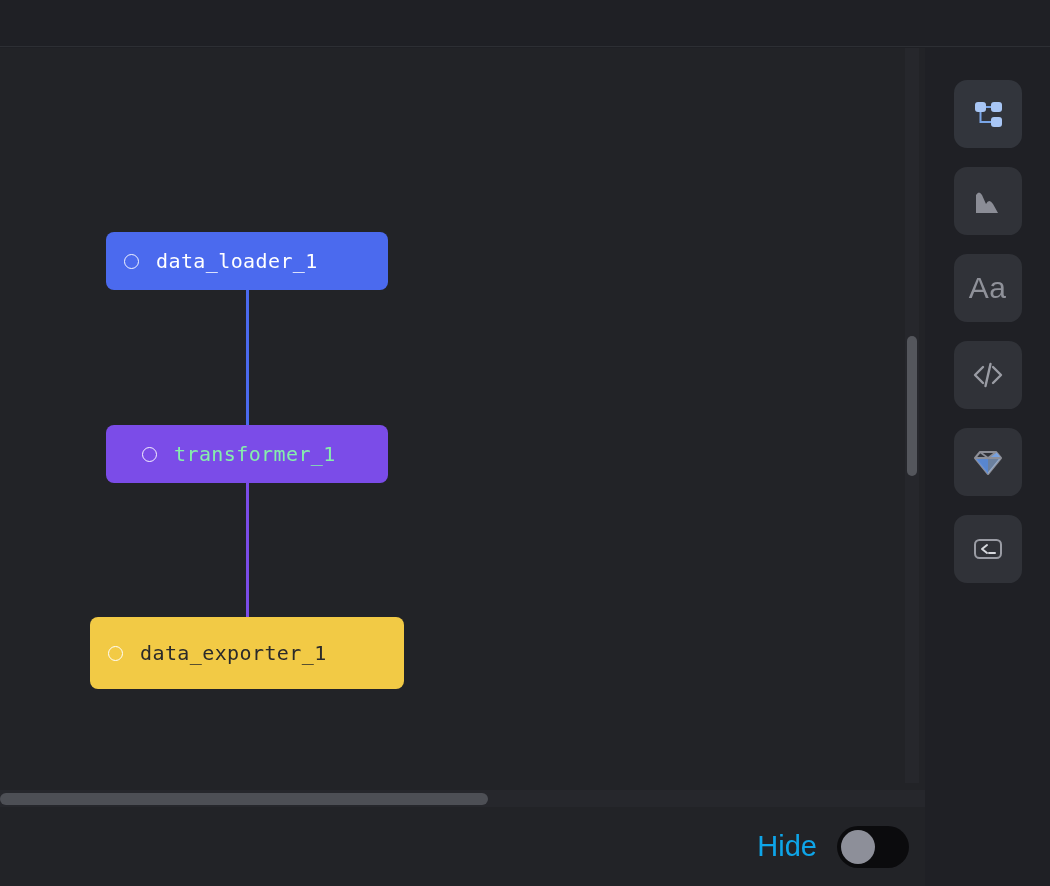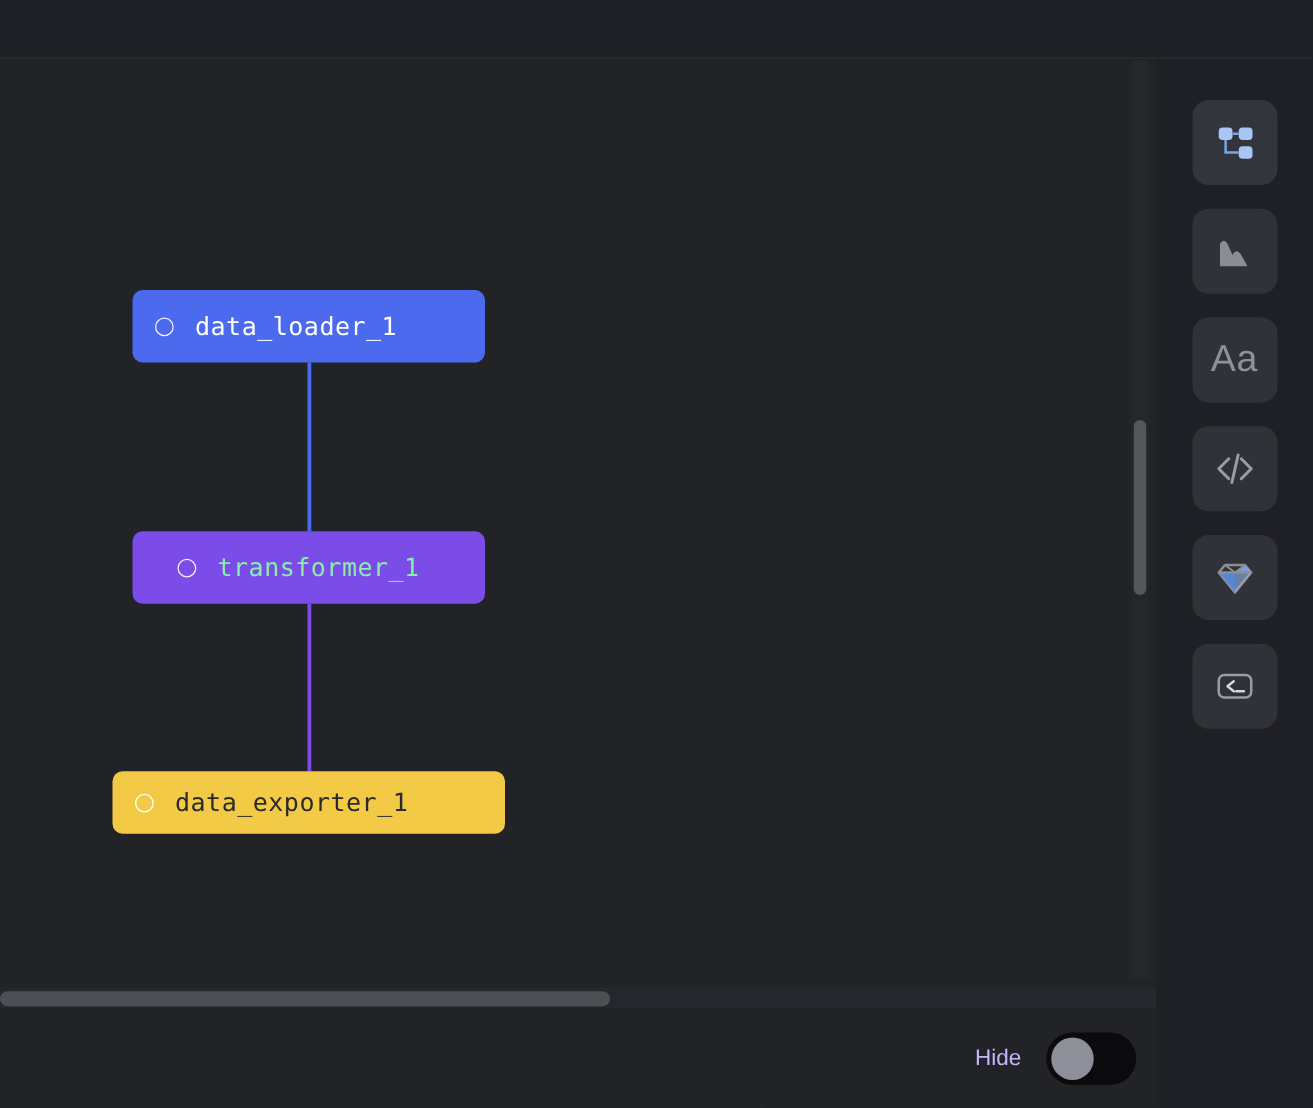--- a/index.html
+++ b/index.html
@@ -123,22 +123,22 @@
     width: 925px;
     height: 79px;
     background: #222327;
     display: flex;
     align-items: center;
     justify-content: flex-end;
     padding-right: 16px;
   }
 
   .hide-label {
-    color: #c4b5fd;
-    font-size: 18px;
+    color: #0ea5e9;
+    font-size: 29px;
     margin-right: 20px;
     font-family: "Liberation Sans", sans-serif;
   }
 
   .toggle {
     position: relative;
     width: 72px;
     height: 42px;
     border-radius: 21px;
     background: #0b0b0d;
@@ -204,21 +204,21 @@
         <div class="edge" style="left: 246px; top: 242px; height: 135px; background: rgb(75, 106, 238);"></div>
         <div class="edge" style="left: 246px; top: 435px; height: 134px; background: rgb(123, 76, 232);"></div>
         <div class="node" style="left: 106px; top: 184px; width: 282px; height: 58px; background: rgb(75, 106, 238); color: rgb(255, 255, 255);">
           <span class="node-dot"></span>
           <span class="node-label">data_loader_1</span>
         </div>
         <div class="node" style="left: 106px; top: 377px; width: 282px; height: 58px; background: rgb(123, 76, 232); color: #86efac; padding-left: 36px;">
           <span class="node-dot"></span>
           <span class="node-label">transformer_1</span>
         </div>
-        <div class="node yellow" style="left: 90px; top: 569px; width: 314px; height: 50px; background: rgb(242, 202, 69); color: rgb(42, 42, 42);">
+        <div class="node yellow" style="left: 90px; top: 569px; width: 314px; height: 72px; background: rgb(242, 202, 69); color: rgb(42, 42, 42);">
           <span class="node-dot" style="border-color: rgb(255, 255, 255);"></span>
           <span class="node-label">data_exporter_1</span>
         </div>
       </div>
 
     <div class="vscroll-track">
       <div class="vscroll-thumb" id="vthumb" style="top: 288px; height: 140px;"></div>
     </div>
 
     <div class="hscroll-track">

